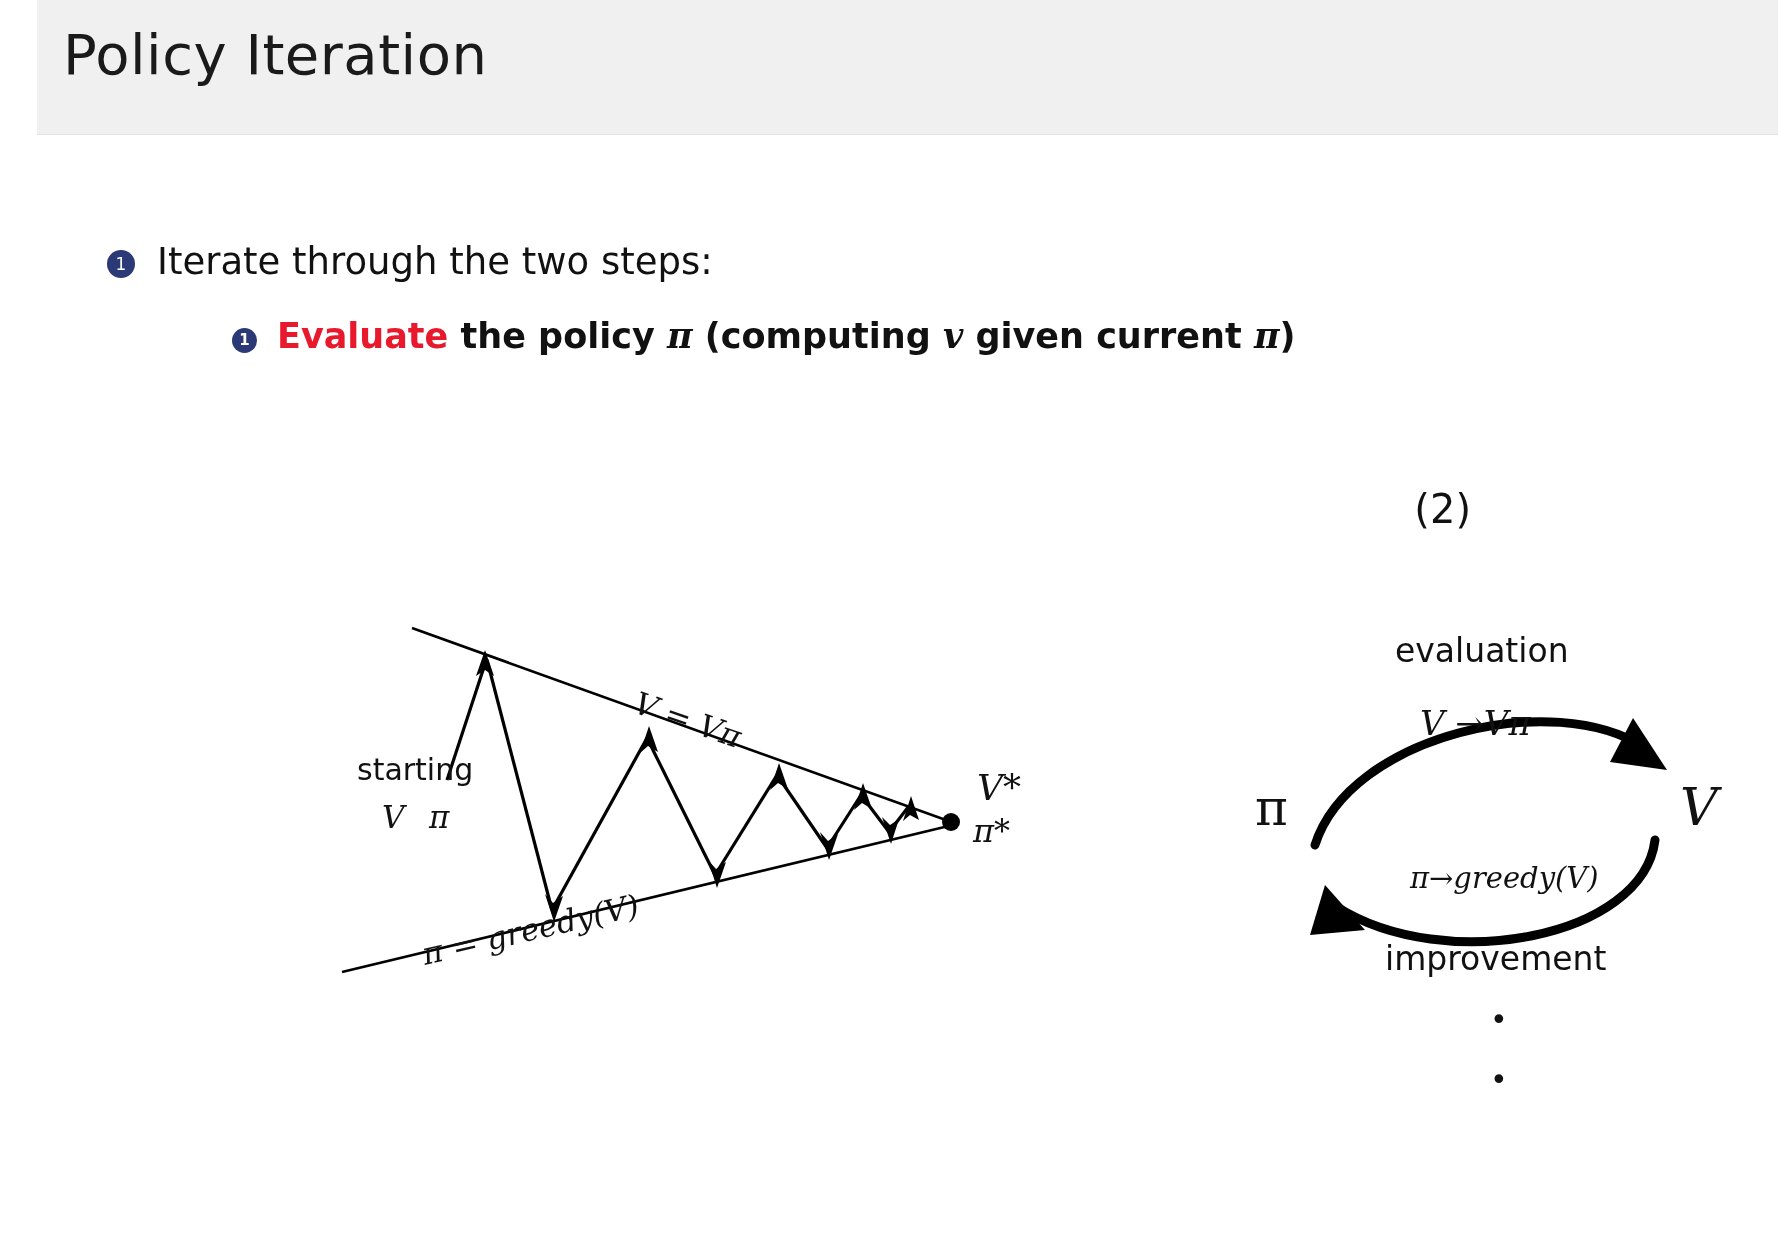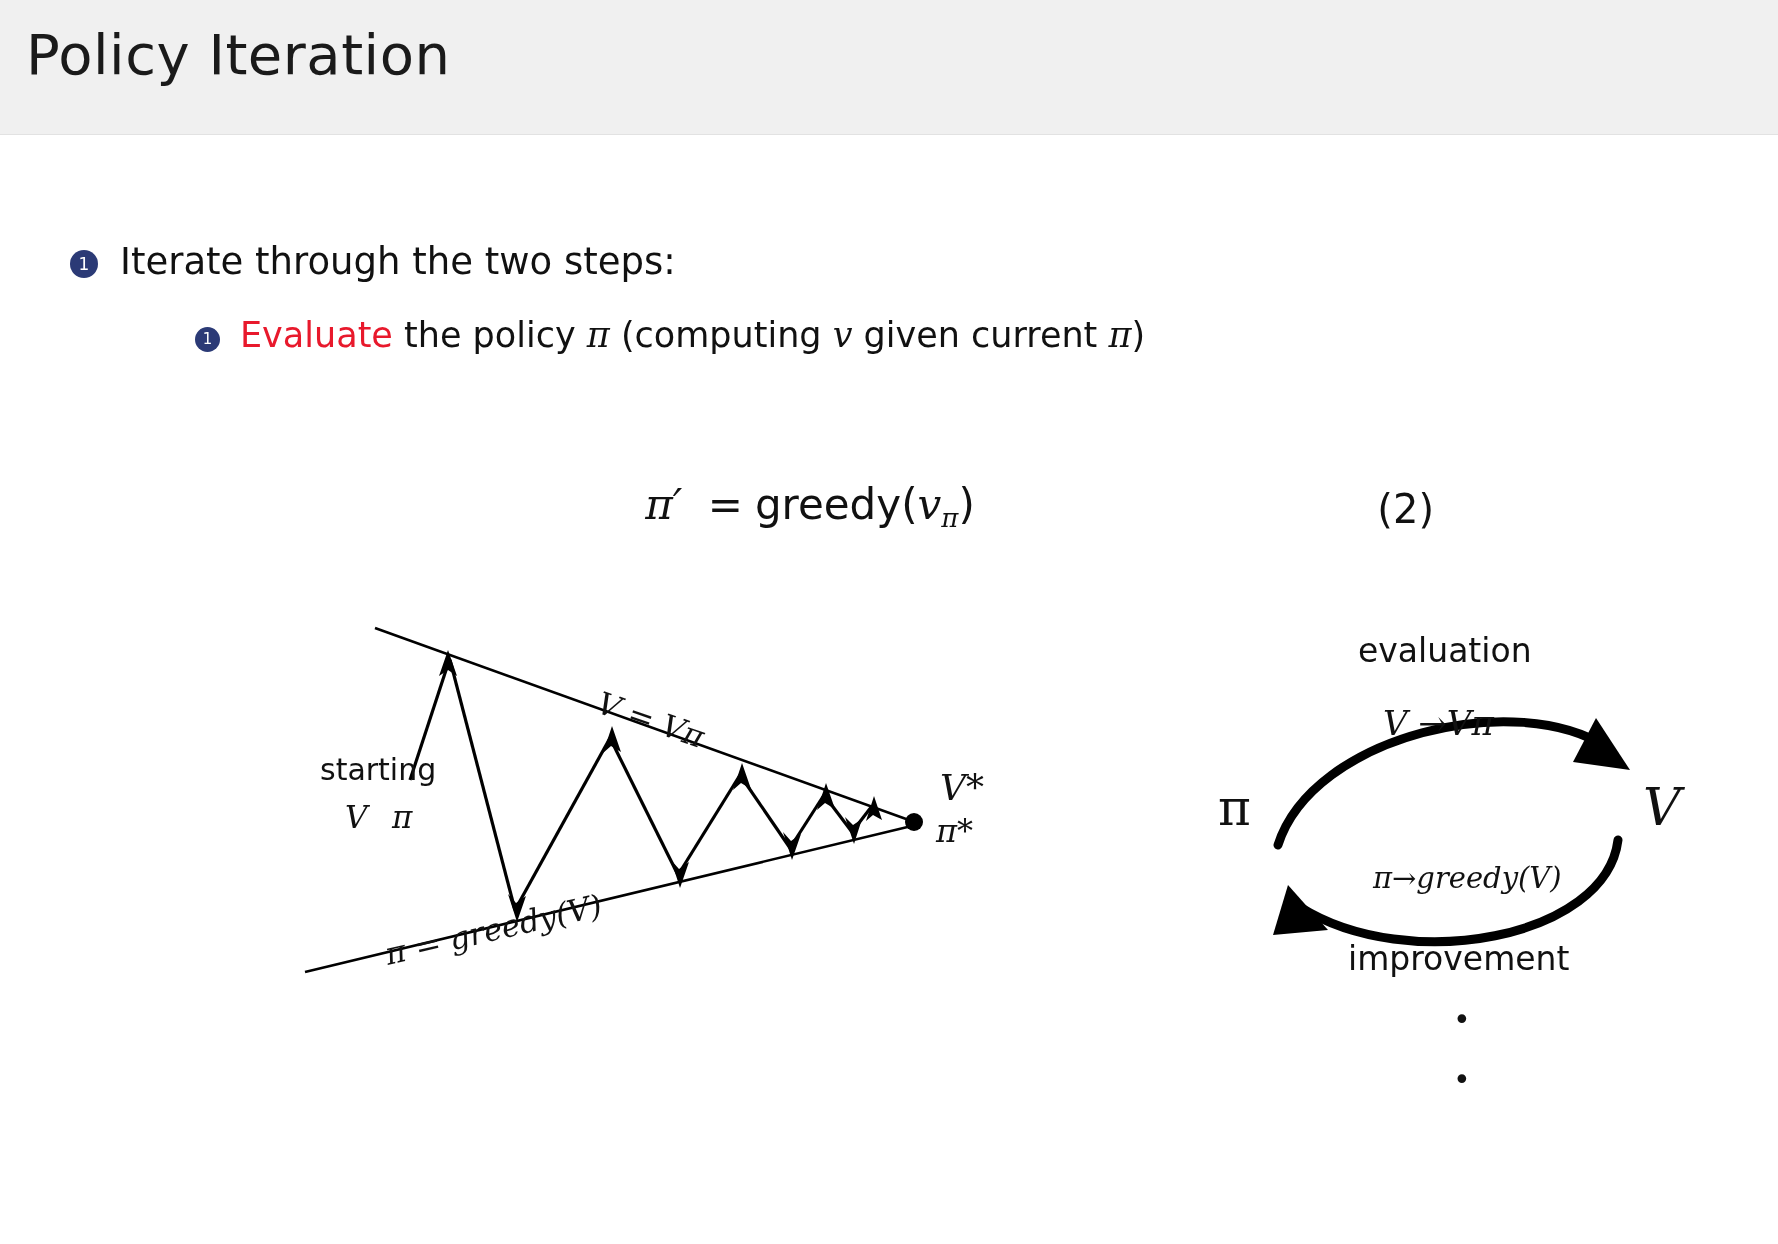--- a/index.html
+++ b/index.html
@@ -12,20 +12,21 @@
     background: #ffffff;
     font-family: "DejaVu Sans", sans-serif;
     overflow: hidden;
     position: relative;
   }
   .slide {
     position: relative;
     width: 1456px;
     height: 1244px;
     background: #ffffff;
+    margin-left: 37px;
   }
   .title-bar {
     position: absolute;
     left: 0;
     top: 0;
     width: 1778px;
     height: 134px;
     background: #f0f0f0;
     border-bottom: 1px solid #e2e2e2;
   }
@@ -67,20 +68,21 @@
     color: #111111;
     white-space: nowrap;
   }
   .level1 .txt { margin-left: 22px; }
   .level2 {
     position: absolute;
     left: 195px;
     font-size: 35px;
     color: #111111;
     white-space: nowrap;
+    font-weight: bold;
   }
   .level2.a { top: 315px; }
   .level2.b { top: 378px; }
   .level2 .txt { margin-left: 20px; }
   .kw { color: #e8192c; }
   .mathit { font-family: "DejaVu Serif", serif; font-style: italic; }
   .mathsym { font-family: "DejaVu Serif", serif; font-style: italic; }
   .sub {
     font-size: 0.62em;
     vertical-align: -0.32em;
@@ -143,24 +145,20 @@
 
   <div class="level1">
     <span class="bullet-badge">1</span><span class="txt">Iterate through the two steps:</span>
   </div>
 
   <div class="level2 a">
     <span class="bullet-badge small">1</span><span class="txt"><span class="kw">Evaluate</span><span> the policy </span><span class="mathsym">π</span><span> (computing </span><span class="mathit">v</span><span> given current </span><span class="mathsym">π</span><span>)</span></span>
   </div>
 
 
-  <div class="equation">
-    <span class="mathsym">π′</span>
-    <span style="margin:0 12px;">=</span><span>greedy(</span><span class="mathit">v</span><span class="sub">π</span><span>)</span>
-  </div>
   <div class="eqnum">(2)</div>
 
   <div class="figure-left">
     <svg width="830" height="500" viewBox="0 0 830 500">
       <defs>
         <marker id="arrowUp" markerWidth="10" markerHeight="10" refX="5" refY="5" orient="auto" markerUnits="strokeWidth">
           <path d="M1,9 L5,0 L9,9 L5,6.6 Z" fill="#000"></path>
         </marker>
       </defs>
 

